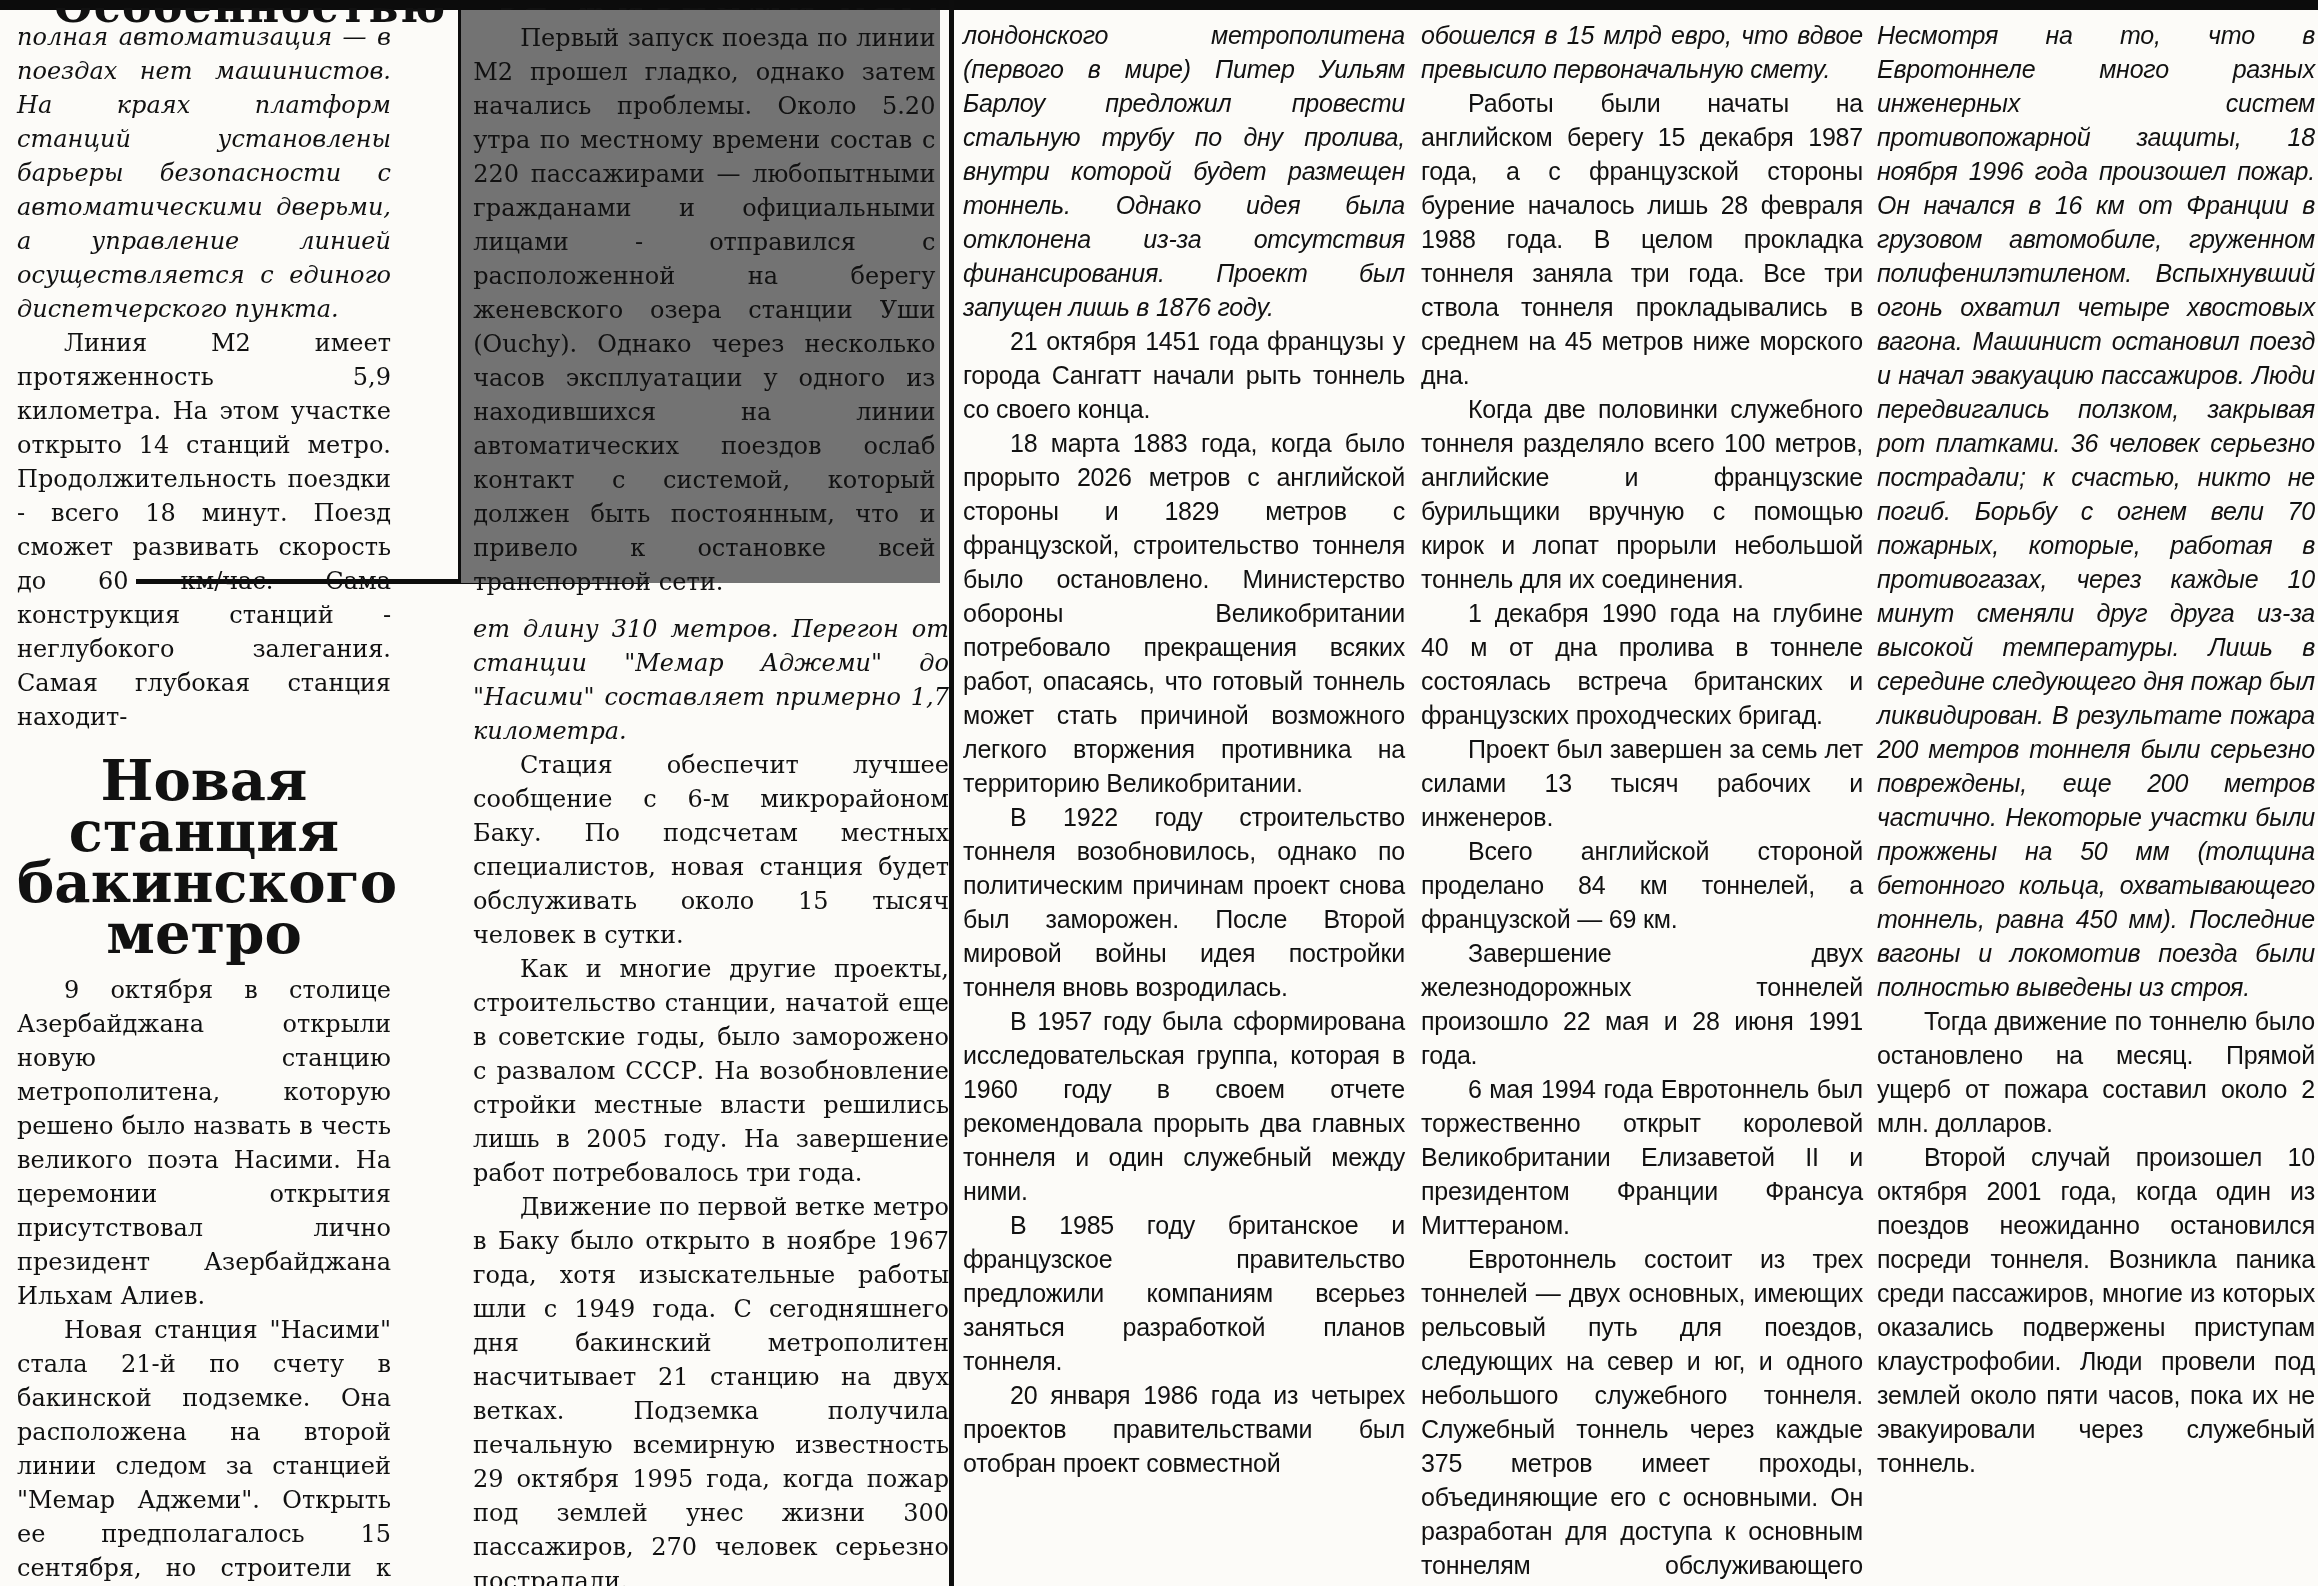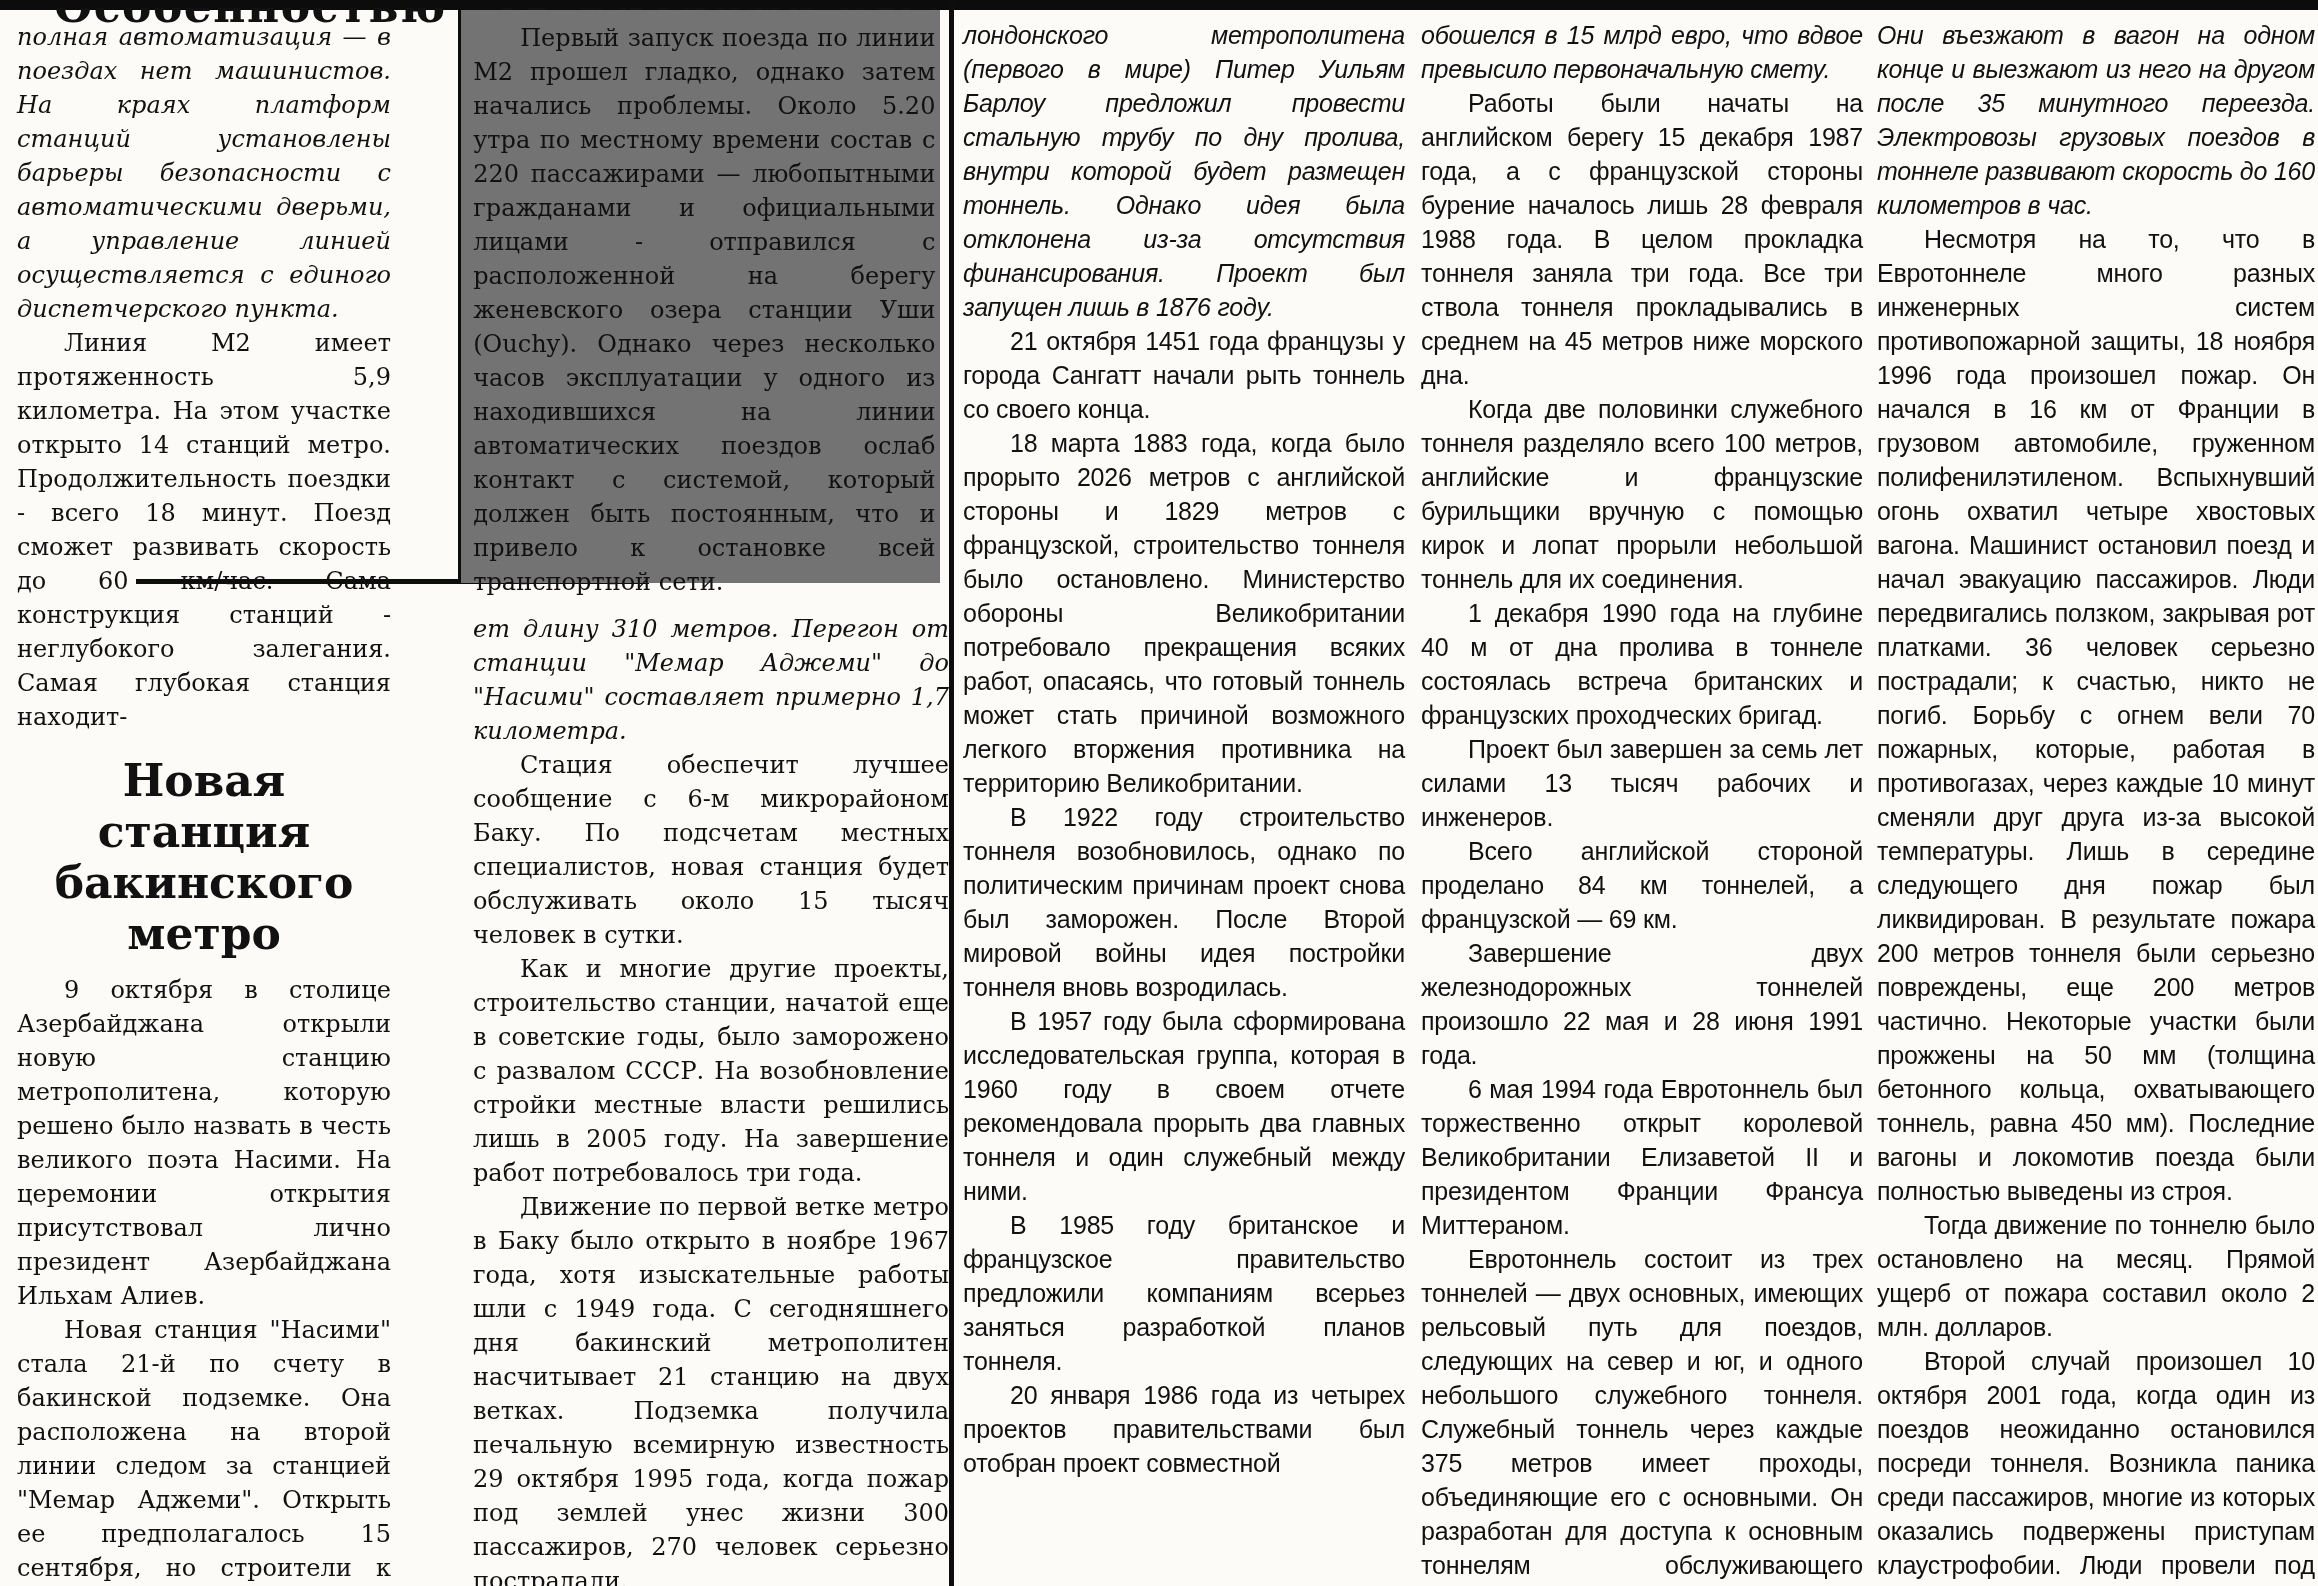--- a/index.html
+++ b/index.html
@@ -44,21 +44,21 @@
     font-size:25px;line-height:34px;letter-spacing:-0.2px;
   }
   .para{margin:0;text-indent:47px;}
   .cont > .para:first-child{text-indent:0;font-style:italic;}
   
   .col1{left:17px;width:374px;}
   .headline{
     margin:21.4px 0 13.8px 0;
     text-align:center;
     font-weight:bold;
-    font-size:44px;line-height:51px;
+    font-size:56px;line-height:51px;
     white-space:pre-line;
     text-indent:0;
   }
   
   .m2box{
     position:absolute;left:458px;top:10px;width:482px;height:573px;
     border-left:3.8px solid #0d0d0d;
     background:#737373;
     padding:10.7px 4.6px 0 12.2px;
     box-sizing:border-box;
@@ -129,20 +129,19 @@
       <p class="para">Когда две половинки служебного тоннеля разделяло всего 100 метров, английские и французские бурильщики вручную с помощью кирок и лопат прорыли небольшой тоннель для их соединения.</p>
       <p class="para">1 декабря 1990 года на глубине 40 м от дна пролива в тоннеле состоялась встреча британских и французских проходческих бригад.</p>
       <p class="para">Проект был завершен за семь лет силами 13 тысяч рабочих и инженеров.</p>
       <p class="para">Всего английской стороной проделано 84 км тоннелей, а французской — 69 км.</p>
       <p class="para">Завершение двух железнодорожных тоннелей произошло 22 мая и 28 июня 1991 года.</p>
       <p class="para">6 мая 1994 года Евротоннель был торжественно открыт королевой Великобритании Елизаветой II и президентом Франции Франсуа Миттераном.</p>
       <p class="para">Евротоннель состоит из трех тоннелей — двух основных, имеющих рельсовый путь для поездов, следующих на север и юг, и одного небольшого служебного тоннеля. Служебный тоннель через каждые 375 метров имеет проходы, объединяющие его с основными. Он разработан для доступа к основным тоннелям обслуживающего персонала и аварийной эвакуации людей в случае опасности. Каждые 250 метров оба основных тоннеля соединяются между собой</p>
     </div>
 
   <div class="col sanscol col5 cont">
-      <p class="para">Они въезжают в вагон на одном конце и выезжают из него на другом после 35 минутного переезда. Электровозы грузовых поездов в тоннеле развивают скорость до 160 километров в час.</p>
       <p class="para">Несмотря на то, что в Евротоннеле много разных инженерных систем противопожарной защиты, 18 ноября 1996 года произошел пожар. Он начался в 16 км от Франции в грузовом автомобиле, груженном полифенилэтиленом. Вспыхнувший огонь охватил четыре хвостовых вагона. Машинист остановил поезд и начал эвакуацию пассажиров. Люди передвигались ползком, закрывая рот платками. 36 человек серьезно пострадали; к счастью, никто не погиб. Борьбу с огнем вели 70 пожарных, которые, работая в противогазах, через каждые 10 минут сменяли друг друга из-за высокой температуры. Лишь в середине следующего дня пожар был ликвидирован. В результате пожара 200 метров тоннеля были серьезно повреждены, еще 200 метров частично. Некоторые участки были прожжены на 50 мм (толщина бетонного кольца, охватывающего тоннель, равна 450 мм). Последние вагоны и локомотив поезда были полностью выведены из строя.</p>
       <p class="para">Тогда движение по тоннелю было остановлено на месяц. Прямой ущерб от пожара составил около 2 млн. долларов.</p>
       <p class="para">Второй случай произошел 10 октября 2001 года, когда один из поездов неожиданно остановился посреди тоннеля. Возникла паника среди пассажиров, многие из которых оказались подвержены приступам клаустрофобии. Люди провели под землей около пяти часов, пока их не эвакуировали через служебный тоннель.</p>
     </div>
 
 </div>
 
 
 </body></html>

